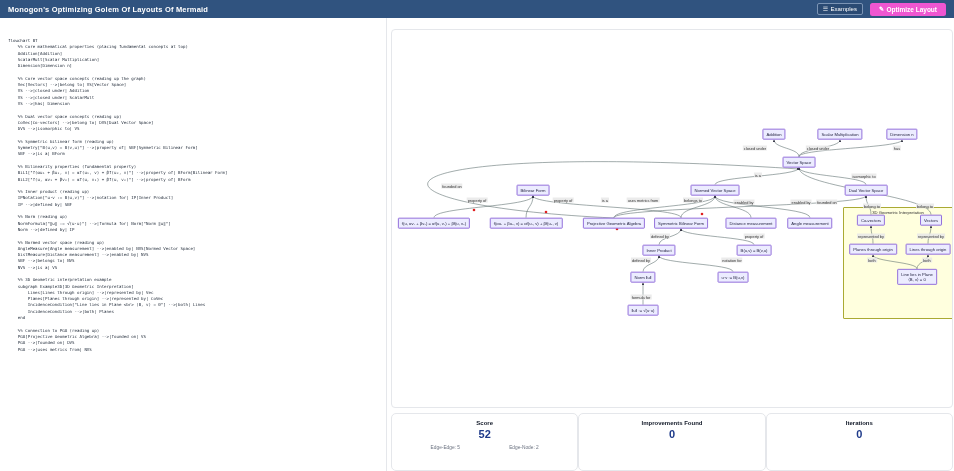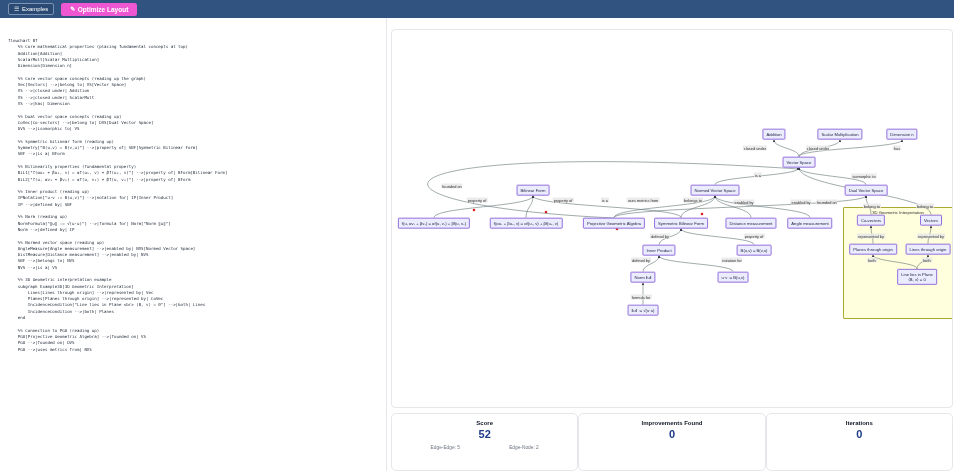--- a/index.html
+++ b/index.html
@@ -49,20 +49,21 @@
     text-align: center; padding: 6px 0; height: 58px; }
   .card-title { font-size: 6px; font-weight: 700; color: #111827; }
   .card-value { font-size: 11px; font-weight: 700; color: #1e3a8a; margin-top: 2px; }
   .card-details { display: flex; justify-content: space-around; font-size: 4.8px;
     color: #6b7280; margin-top: 5px; padding: 0 14px; }
 </style>
 </head>
 <body>
 
 <header>
+  <div class="app-title">Monogon's Optimizing Golem Of Layouts Of Mermaid</div>
   <div class="header-actions">
     <button class="btn btn-examples">
       <span class="icon">☰</span>
       <span>Examples</span>
     </button>
     <button class="btn btn-optimize">
       <span class="icon">✎</span>
       <span>Optimize Layout</span>
     </button>
   </div>

